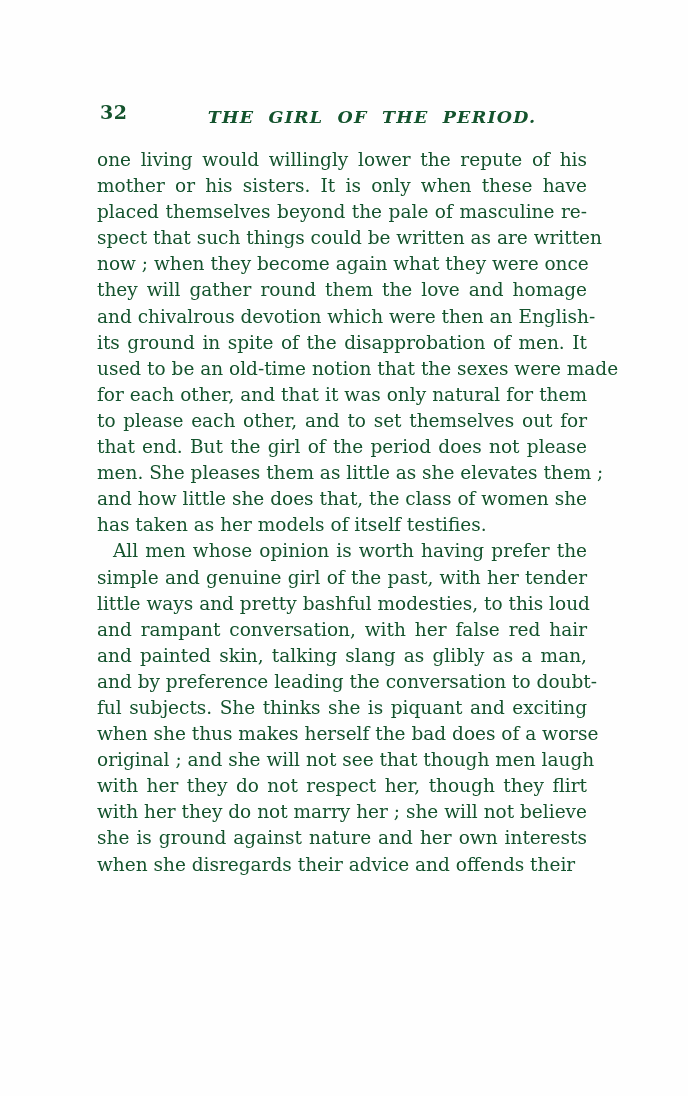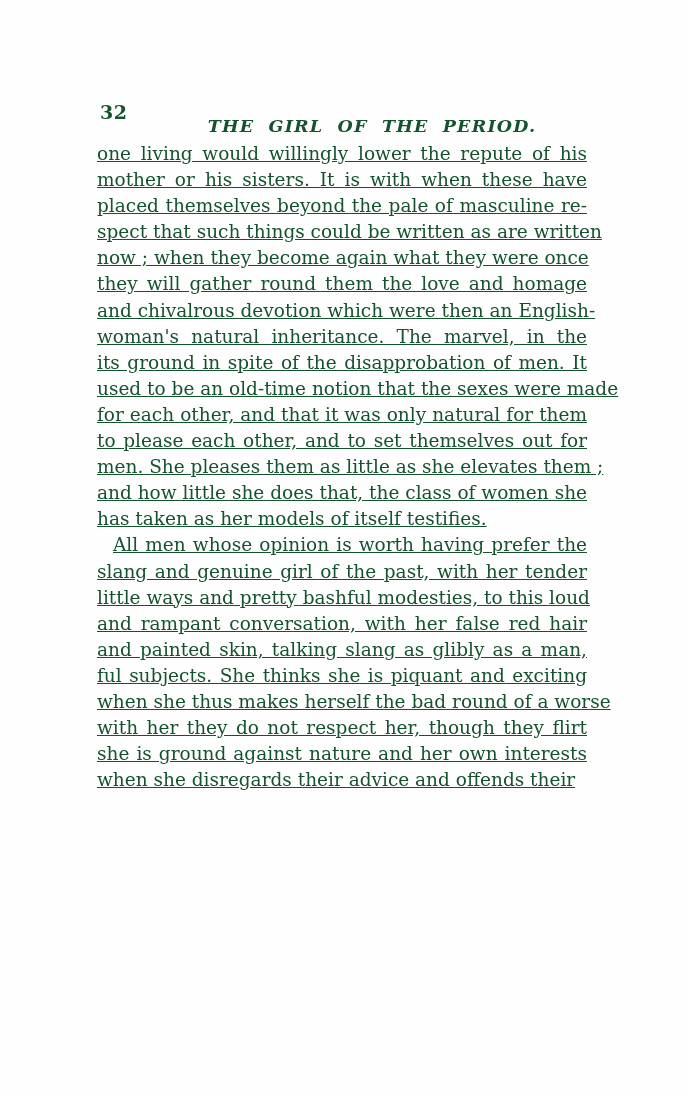--- a/index.html
+++ b/index.html
@@ -32,35 +32,34 @@
     left: 3px;
     top: 0;
     font-size: 19px;
     font-weight: 700;
     letter-spacing: 0.5px;
   }
   .running-title {
     position: absolute;
     left: 60px;
     right: 0;
-    top: 15px;
+    top: 6px;
     text-align: center;
     font-size: 17.5px;
     font-weight: 700;
     font-style: italic;
     letter-spacing: 1.2px;
     word-spacing: 7px;
     white-space: nowrap;
   }
   .text-block {
     position: absolute;
-    top: 141px;
+    top: 147px;
     left: 97px;
     width: 490px;
-    text-decoration: underline;
   }
   .paragraph {
     margin: 0;
     padding: 0;
   }
   .text-line {
     font-size: 18.5px;
     line-height: 26.1px;
     height: 26.1px;
     text-align: justify;
@@ -80,41 +79,44 @@
 <body>
 
 <div class="book-page">
   <div class="page-header">
     <span class="page-number">32</span>
     <span class="running-title">THE GIRL OF THE PERIOD.</span>
   </div>
   <div class="text-block">
     <div class="paragraph">
         <div class="text-line">one living would willingly lower the repute of his</div>
-        <div class="text-line">mother or his sisters.  It is with when these have</div>
+        <div class="text-line">mother or his sisters.  It is only when these have</div>
         <div class="text-line">placed themselves beyond the pale of masculine re-</div>
         <div class="text-line">spect that such things could be written as are written</div>
         <div class="text-line">now ; when they become again what they were once</div>
         <div class="text-line">they will gather round them the love and homage</div>
         <div class="text-line">and chivalrous devotion which were then an English-</div>
-        <div class="text-line">woman's natural inheritance.  The marvel, in the</div>
         <div class="text-line">its ground in spite of the disapprobation of men.  It</div>
         <div class="text-line">used to be an old-time notion that the sexes were made</div>
         <div class="text-line">for each other, and that it was only natural for them</div>
         <div class="text-line">to please each other, and to set themselves out for</div>
+        <div class="text-line">that end.  But the girl of the period does not please</div>
         <div class="text-line">men.  She pleases them as little as she elevates them ;</div>
         <div class="text-line">and how little she does that, the class of women she</div>
         <div class="text-line para-end">has taken as her models of itself testifies.</div>
       </div>
     <div class="paragraph">
         <div class="text-line indented">All men whose opinion is worth having prefer the</div>
-        <div class="text-line">slang and genuine girl of the past, with her tender</div>
+        <div class="text-line">simple and genuine girl of the past, with her tender</div>
         <div class="text-line">little ways and pretty bashful modesties, to this loud</div>
         <div class="text-line">and rampant conversation, with her false red hair</div>
         <div class="text-line">and painted skin, talking slang as glibly as a man,</div>
+        <div class="text-line">and by preference leading the conversation to doubt-</div>
         <div class="text-line">ful subjects.  She thinks she is piquant and exciting</div>
-        <div class="text-line">when she thus makes herself the bad round of a worse</div>
+        <div class="text-line">when she thus makes herself the bad does of a worse</div>
+        <div class="text-line">original ; and she will not see that though men laugh</div>
         <div class="text-line">with her they do not respect her, though they flirt</div>
+        <div class="text-line">with her they do not marry her ; she will not believe</div>
         <div class="text-line">she is ground against nature and her own interests</div>
         <div class="text-line para-end">when she disregards their advice and offends their</div>
       </div>
   </div>
 </div>
 
 </body></html>

